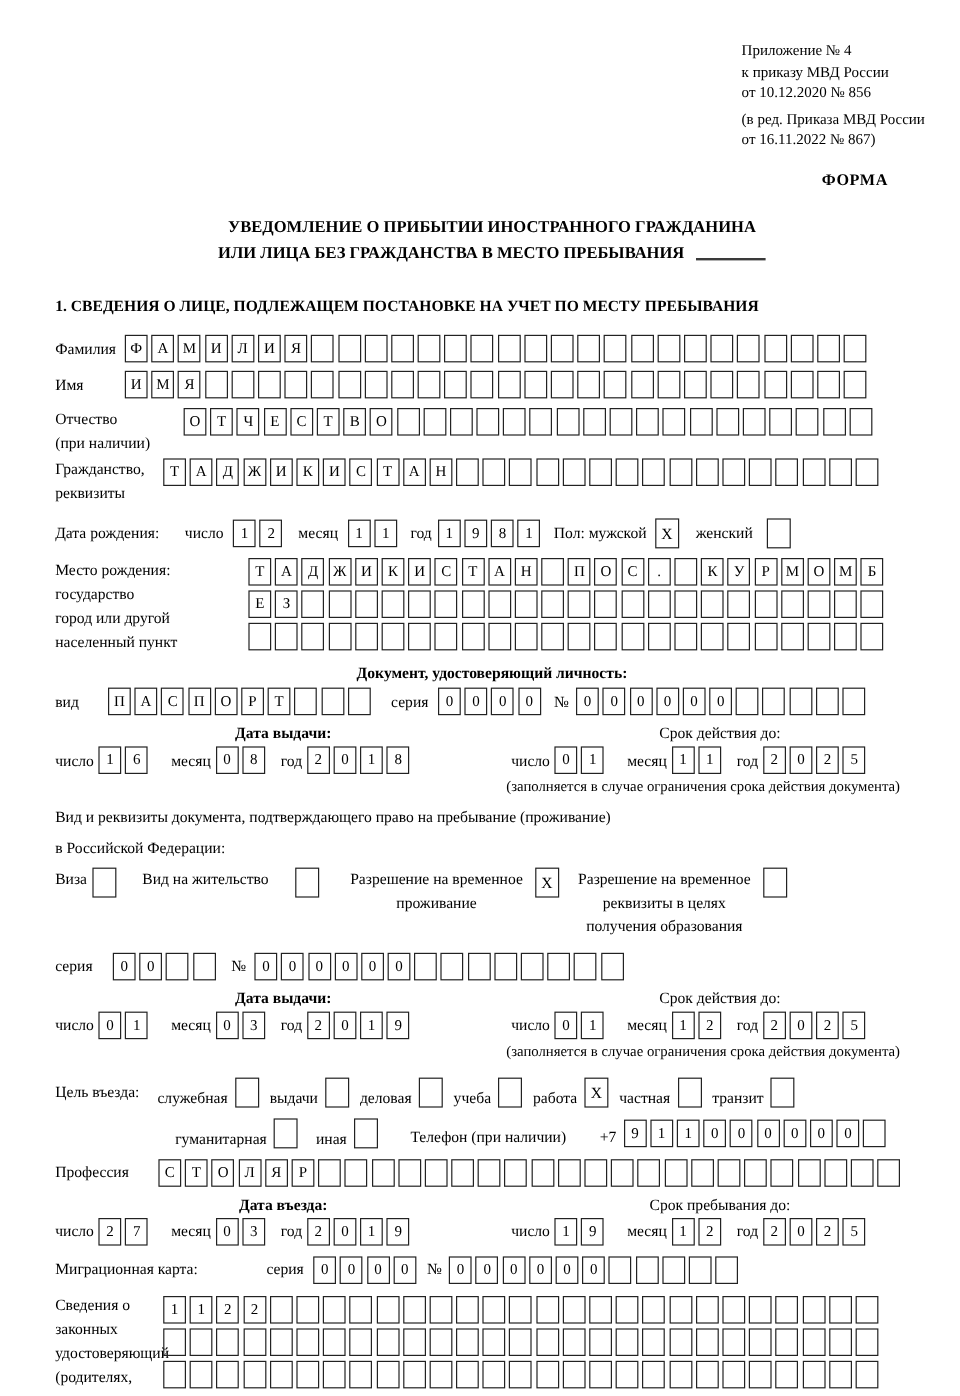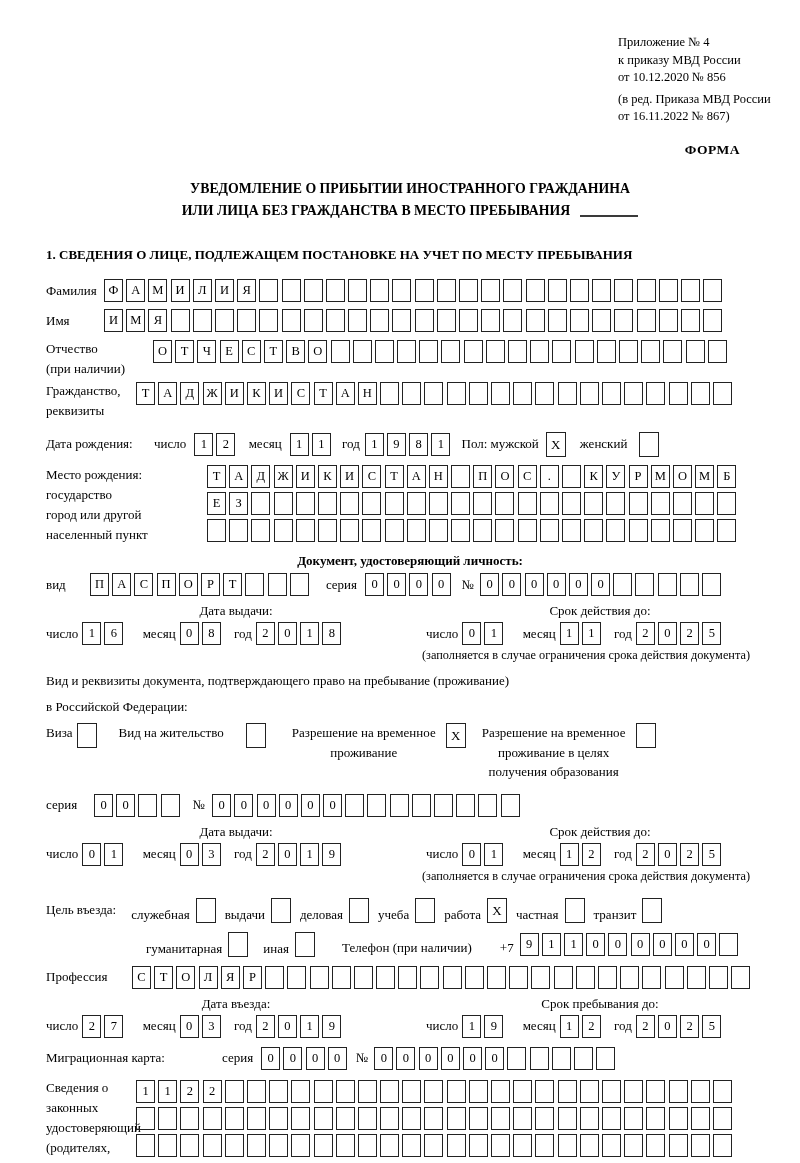--- a/index.html
+++ b/index.html
@@ -28,21 +28,21 @@
           margin-right:3.2px; text-align:center; line-height:21px;
           font-size:12.5px; }
 
   .checkbox { flex:none; display:inline-block; width:18px; height:23px;
           border:1.6px solid #222; text-align:center; line-height:23px;
           font-size:13px; }
 
   .doc-header { margin-top:8px; text-align:center; font-weight:bold; }
 
   .dhead { display:flex; margin-top:7px; }
-  .dhead .dl { width:380px; text-align:center; }
+  .dhead .dl { width:380px; text-align:center;font-weight:bold; }
   .dhead .dr { flex:1; text-align:center; }
   .drow { display:flex; align-items:center; margin-top:3px; }
   .dgroup { display:flex; align-items:center; }
   .dgroup.left { width:380px; }
   .dgroup .t { margin-right:4px; }
   .dgroup .cells { margin-right:10px; }
   .note { margin-top:3px; text-align:right; padding-right:24px; font-size:12.3px; }
 
   .permit-line { margin-top:10px; }
   .permit-row { display:flex; align-items:flex-start; margin-top:8px; }
@@ -435,21 +435,21 @@
     <span class="pitem" style="margin-left:26px">
       <span class="pcap">
         <div>Разрешение на временное</div>
         <div>проживание</div>
       </span>
       <span class="checkbox">X</span>
     </span>
     <span class="pitem" style="margin-left:16px">
       <span class="pcap">
         <div>Разрешение на временное</div>
-        <div>проживание в целях</div>
+        <div>реквизиты в целях</div>
         <div>получения образования</div>
       </span>
       <span class="checkbox"></span>
     </span>
   </div>
 
   <div class="crow" style="margin-top:12px">
     <span class="lbl" style="width:48px">серия</span>
     <span class="cells" style="margin-right:10px">
         <span class="cell">0</span>

